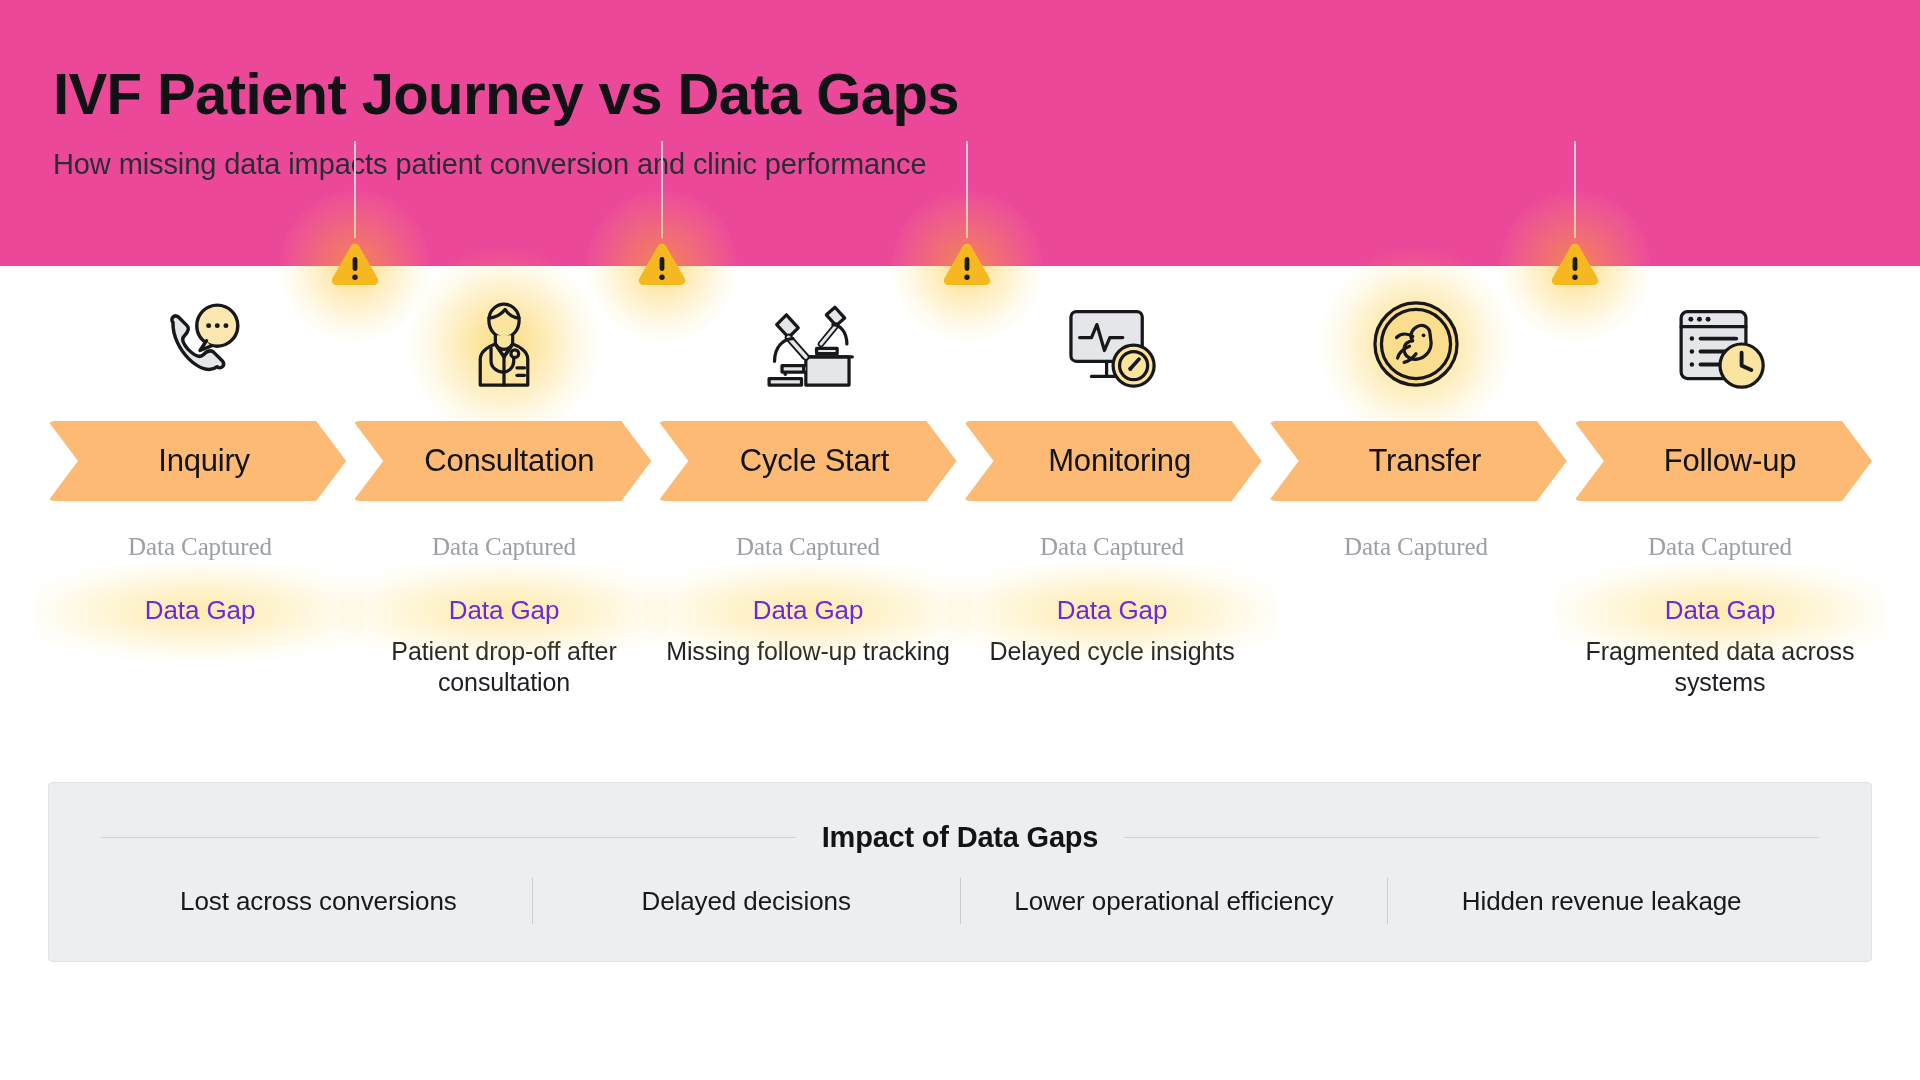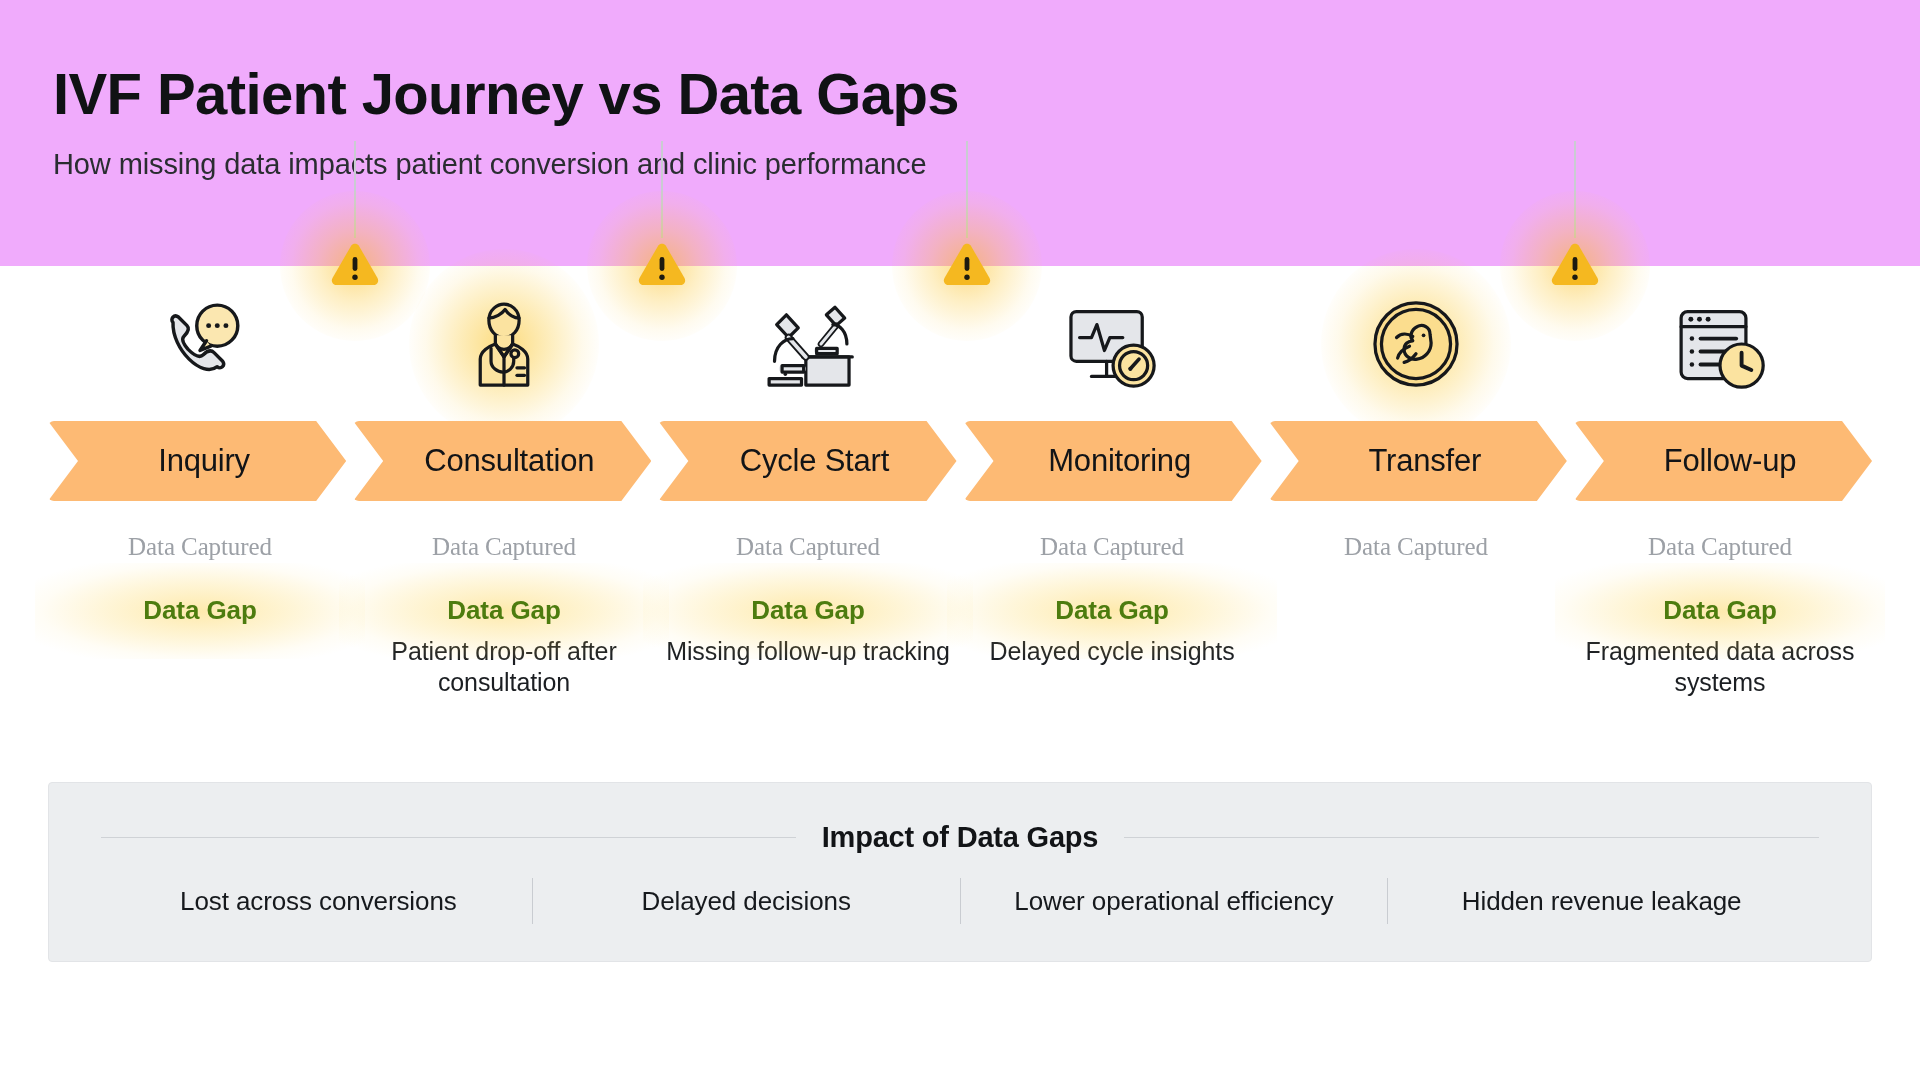--- a/index.html
+++ b/index.html
@@ -7,21 +7,21 @@
   body {
     background:#ffffff;
     font-family:"Liberation Sans", sans-serif;
     -webkit-font-smoothing:antialiased;
     overflow:hidden;
   }
 
   
   .header-band{
     width:1920px; height:266px;
-    background:#f0abfc;
+    background:#ec4899;
     padding:64px 0 0 53px;
   }
   .page-title{
     font-size:58px; font-weight:700; color:#101214;
     letter-spacing:-0.6px; line-height:1.05;
   }
   .page-subtitle{
     margin-top:23px;
     font-size:29px; font-weight:400; color:#2a2d31;
     letter-spacing:-0.1px;
@@ -74,21 +74,21 @@
   .gap-cell{ flex:1 1 0; text-align:center; position:relative; }
   .gap-title-wrap{ position:relative; display:inline-block; }
   .gap-glow{
     position:absolute; left:50%; top:50%; transform:translate(-50%,-50%);
     width:330px; height:96px;
     background:radial-gradient(ellipse at center, rgba(252,200,40,0.38) 0%, rgba(253,210,70,0.22) 40%, rgba(255,225,120,0.07) 68%, rgba(255,230,140,0) 85%);
     pointer-events:none;
   }
   .gap-title{
     position:relative;
-    font-size:26px; font-weight:700; color:#4d7c0f; letter-spacing:-0.1px;
+    font-size:26px; font-weight:400; color:#6d28d9; letter-spacing:-0.1px;
   }
   .gap-desc{
     margin-top:10px;
     font-size:25px; font-weight:400; color:#1b1e22; line-height:1.22;
     letter-spacing:-0.1px;
   }
 
   
   .warn{
     position:absolute; top:0; transform:translateX(-50%);

